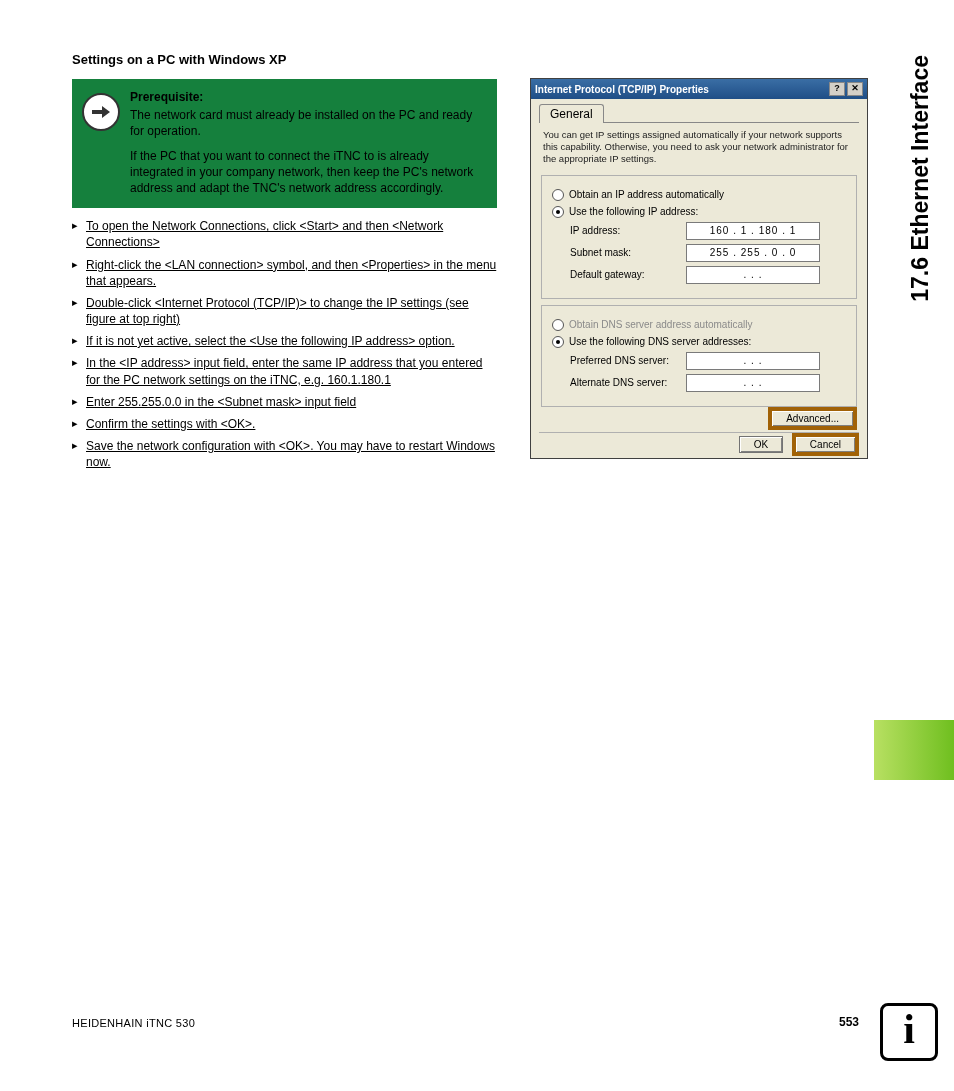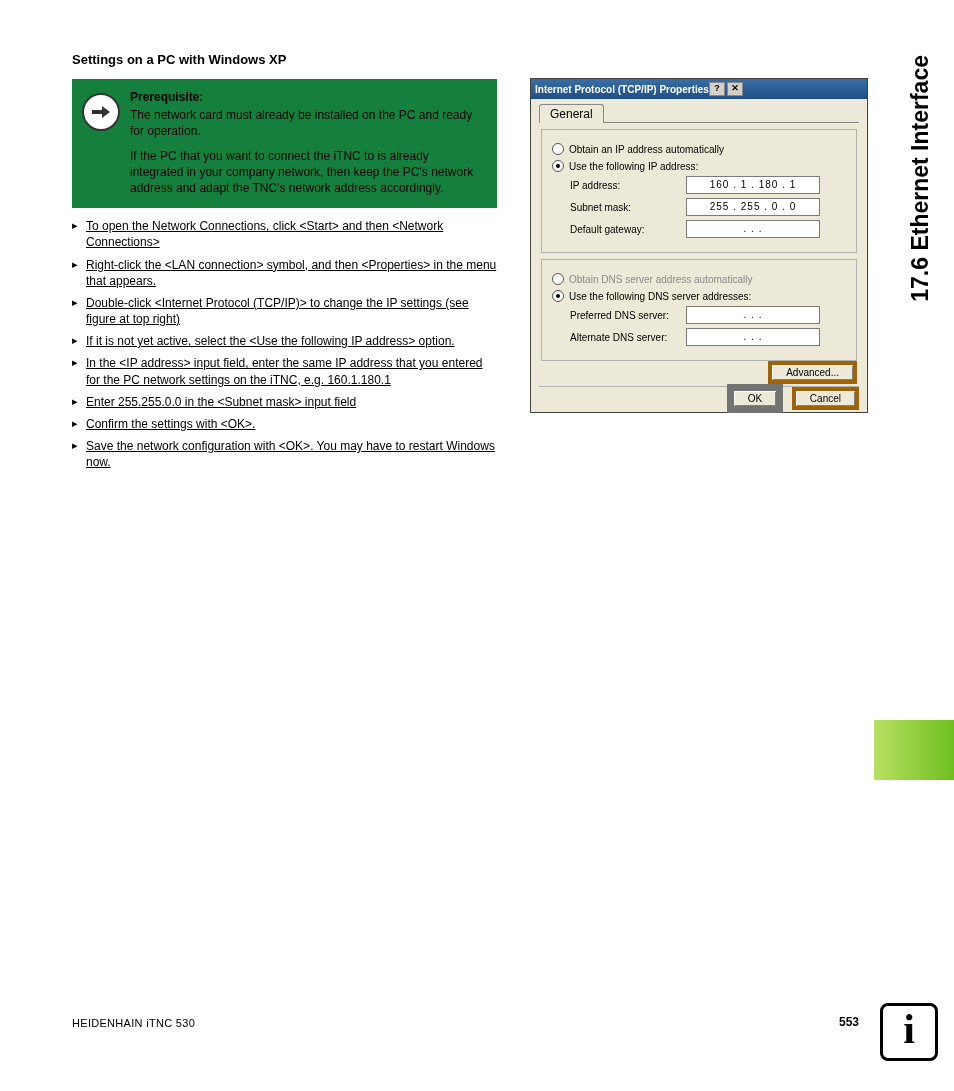--- a/index.html
+++ b/index.html
@@ -87,20 +87,21 @@
     background: #ece9d8;
   }
   .titlebar {
     background: linear-gradient(#3a6ea5,#1f4e86);
     color: #fff;
     font-size: 10px;
     font-weight: bold;
     padding: 3px 4px;
     display: flex;
     align-items: center;
+    justify-content: space-between;
   }
   .titlebar-buttons {
     display: flex;
     gap: 2px;
   }
   .tb-btn {
     width: 14px;
     height: 12px;
     background: #d4d0c8;
     border: 1px solid #888;
@@ -193,21 +194,21 @@
   .adv-row {
     text-align: right;
     margin: 4px 2px 8px 0;
   }
   .dlg-footer {
     border-top: 1px solid #b0b0b0;
     padding-top: 6px;
     text-align: right;
   }
   .dlg-footer .btn { margin-left: 6px; }
-  .btn.def { border: 7px solid #737373; }
+  .btn.def { border: 1px solid #737373; }
 
   
   .side-title {
     position: absolute;
     right: 20px;
     top: 55px;
     font-size: 23px;
     font-weight: bold;
     writing-mode: vertical-rl;
     transform: rotate(180deg);
@@ -289,20 +290,21 @@
       <span>Internet Protocol (TCP/IP) Properties</span>
       <div class="titlebar-buttons">
         <div class="tb-btn">?</div>
         <div class="tb-btn">✕</div>
       </div>
     </div>
     <div class="dlg-body">
       <div class="tab-strip">
         <div class="tab">General</div>
       </div>
+      <div class="dlg-intro">You can get IP settings assigned automatically if your network supports this capability. Otherwise, you need to ask your network administrator for the appropriate IP settings.</div>
 
       <div class="group">
         <div class="radio-row">
           <span class="radio"></span>
           <span>Obtain an IP address automatically</span>
         </div>
         <div class="radio-row">
           <span class="radio checked"></span>
           <span>Use the following IP address:</span>
         </div>

